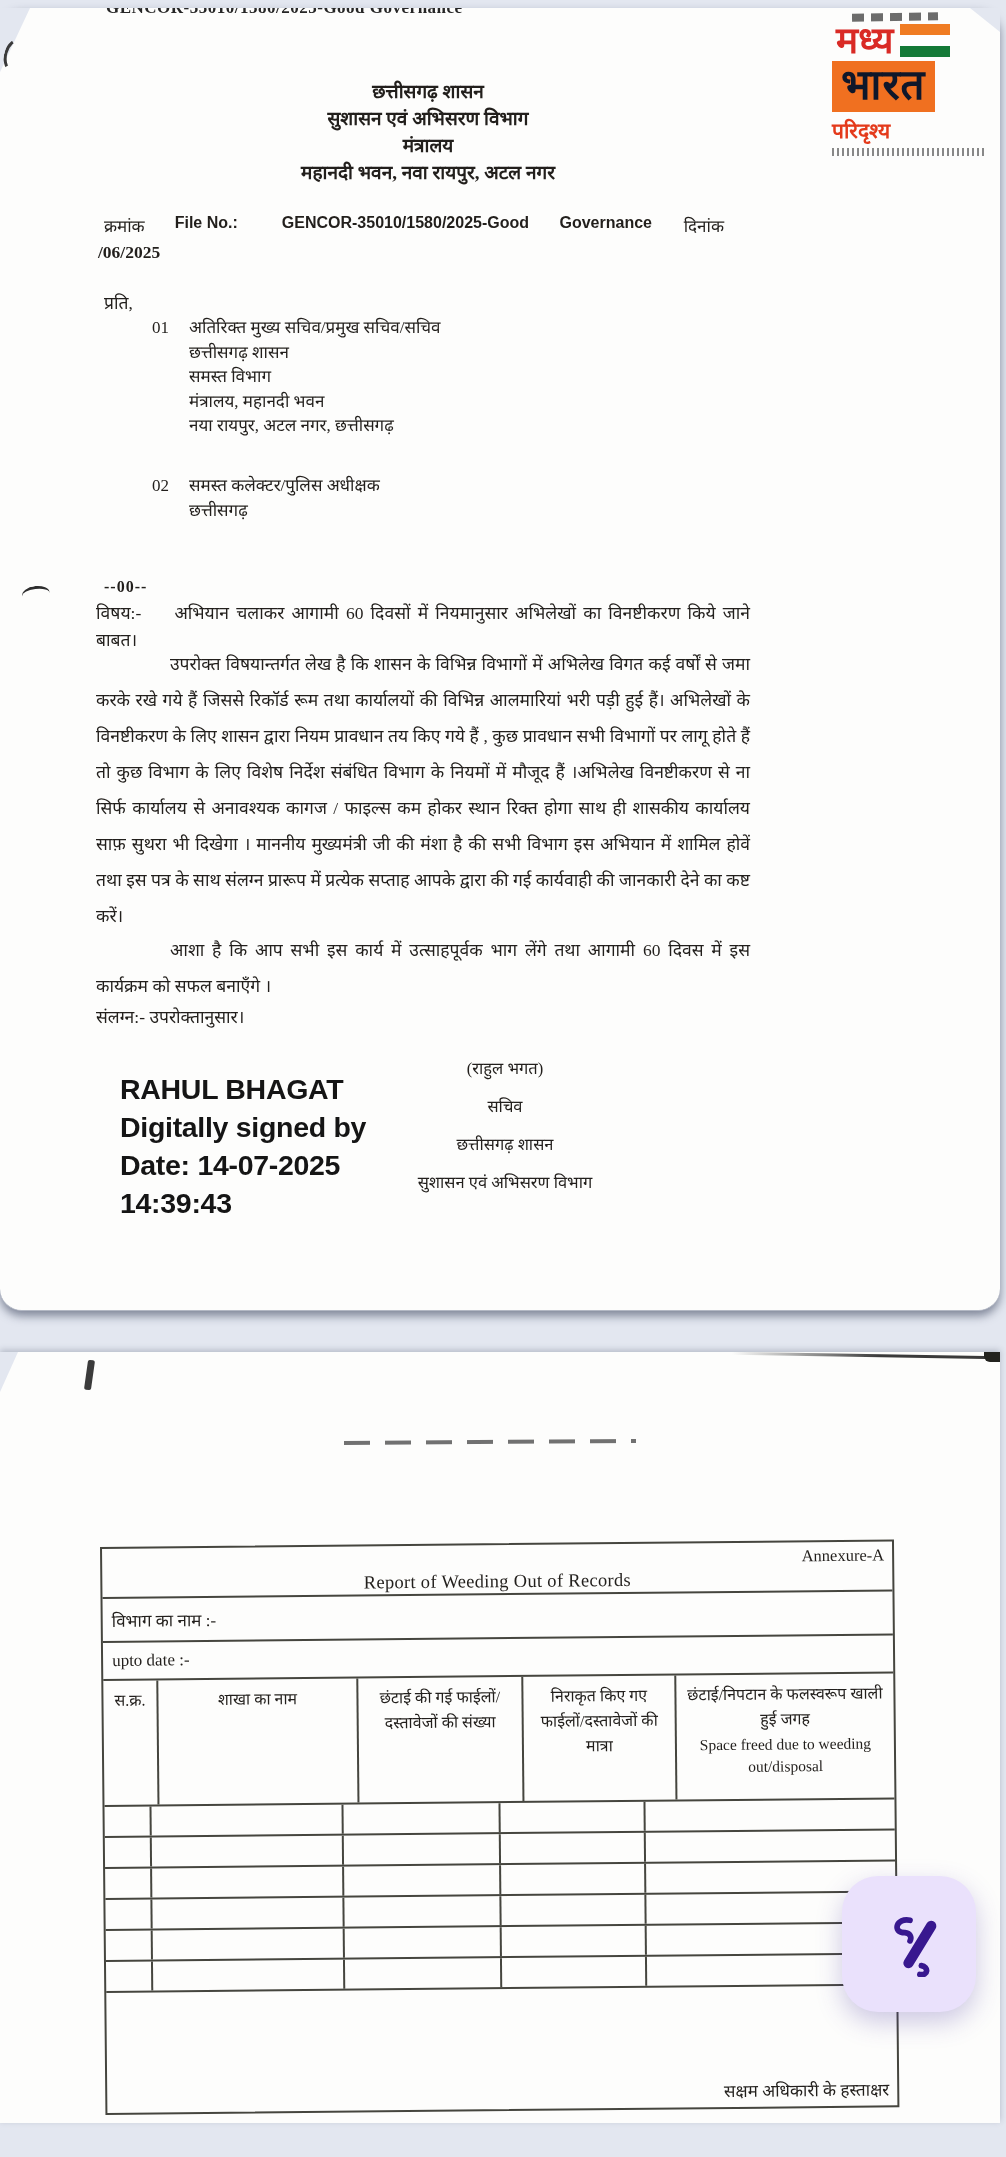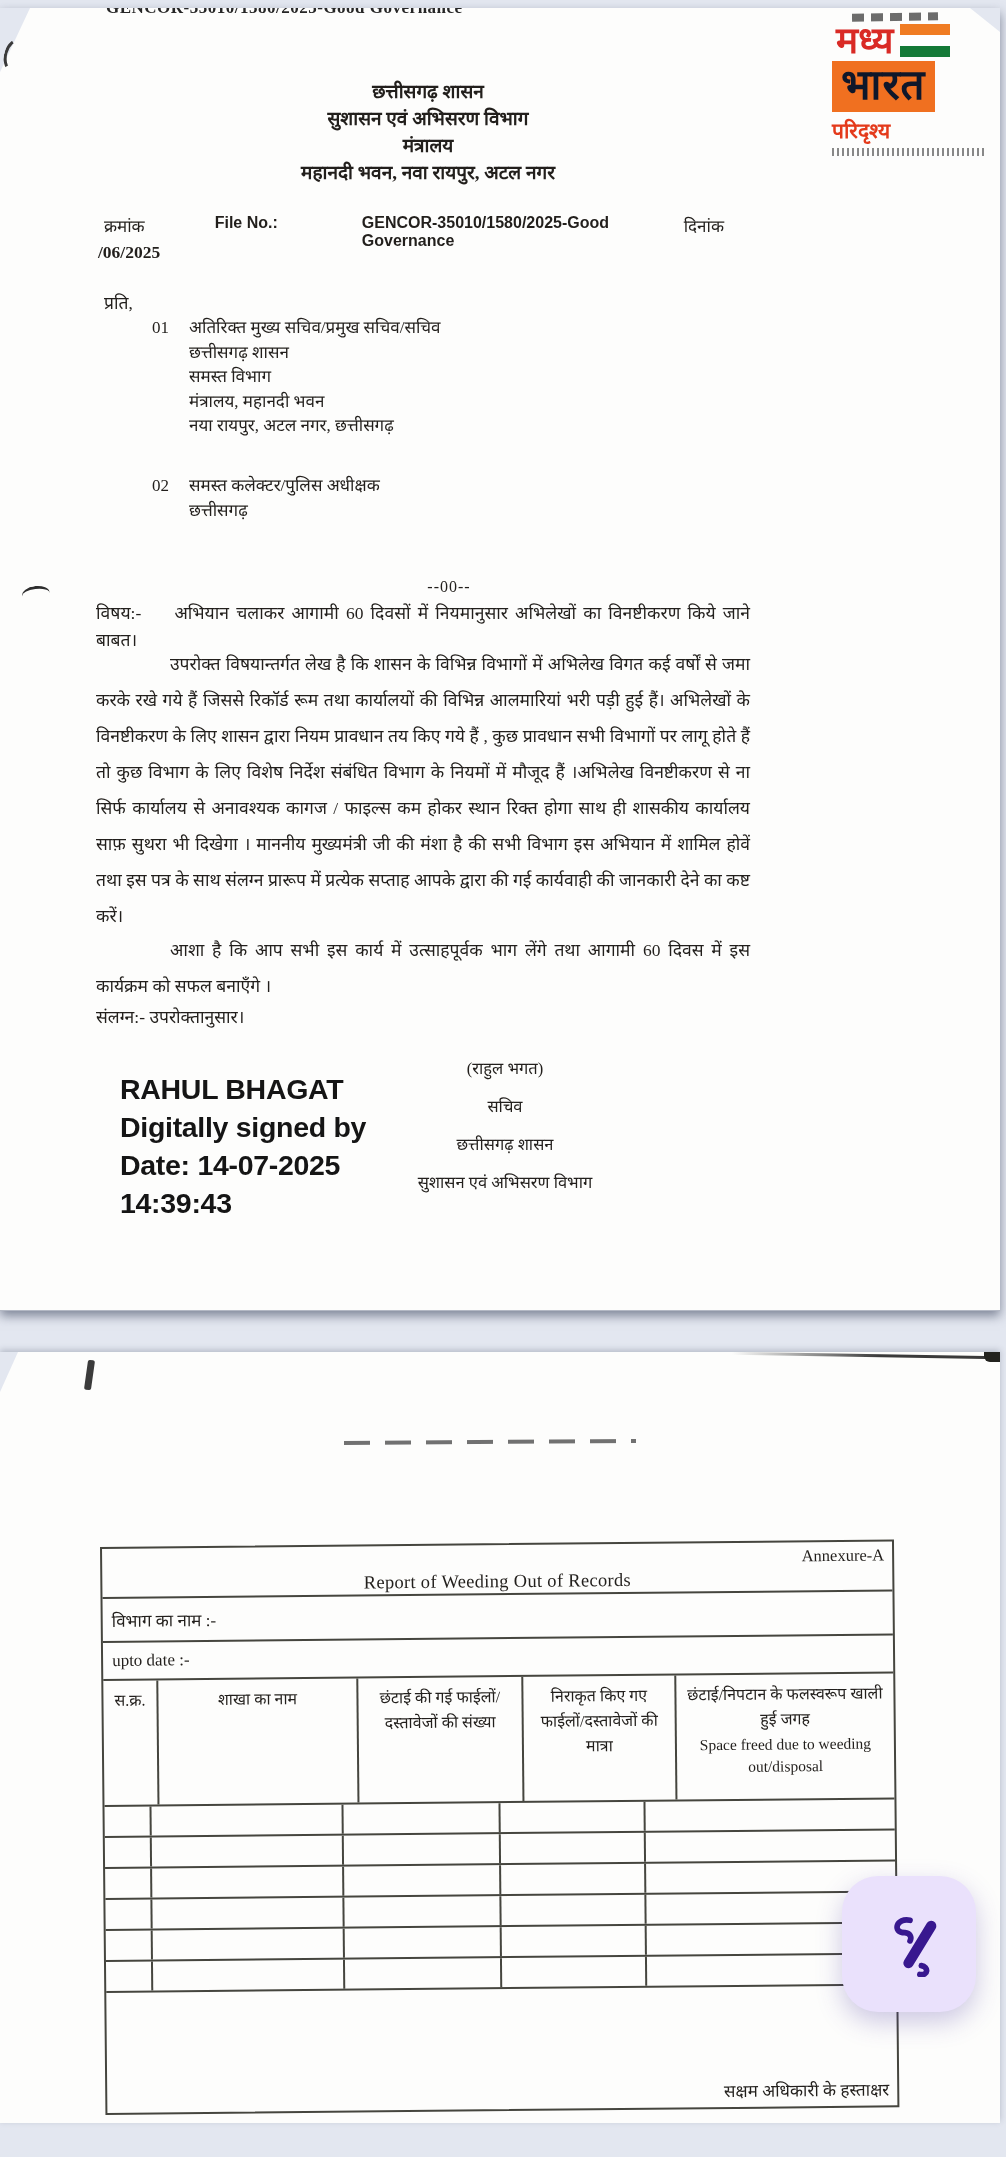--- a/index.html
+++ b/index.html
@@ -3,21 +3,21 @@
 <meta charset="utf-8">
 <style>
   html,body{margin:0;padding:0;}
   body{
     width:1006px;height:2157px;position:relative;overflow:hidden;
     background:#e3e7f0;
     font-family:"Liberation Serif","DejaVu Sans",serif;
     color:#221f1c;
   }
   .page{position:absolute;left:0;width:1000px;background:#fdfdfc;}
-  #page1{top:8px;height:1302px;box-shadow:0 5px 10px rgba(45,55,80,.55);border-bottom:1px solid #b3b8c4;}
+  #page1{top:8px;height:1302px;box-shadow:0 5px 10px rgba(45,55,80,.55);border-bottom:1px solid #b3b8c4;border-radius:22px;}
   #page2{top:1352px;height:771px;box-shadow:0 -2px 6px rgba(45,55,80,.25);}
 
   
   .corner{position:absolute;background:#e3e7f0;}
   .c-tl{top:0;left:0;width:30px;height:64px;clip-path:polygon(0 0,100% 0,0 100%);}
   .c-tr{top:0;right:0;width:30px;height:24px;clip-path:polygon(0 0,100% 0,100% 100%);}
   .art-toptext{position:absolute;top:0;left:106px;width:420px;height:13px;overflow:hidden;}
   .art-toptext span{display:block;margin-top:-10px;font-weight:700;font-size:17px;letter-spacing:.5px;color:#262626;white-space:nowrap;}
   .pen-mark1{position:absolute;left:4px;top:30px;width:20px;height:30px;border:3px solid transparent;border-left:3px solid #3a3a3a;border-radius:50%;transform:rotate(14deg);}
   .pen-mark2{position:absolute;left:22px;top:578px;width:28px;height:14px;border-top:3px solid #2e2e2e;border-radius:50% 50% 0 0;transform:rotate(-7deg);}
@@ -33,29 +33,29 @@
   .lg-r2{margin-top:2px;background:#f07020;color:#0f172a;font-family:"Liberation Sans",sans-serif;
     font-weight:700;font-size:42px;line-height:1.15;padding:0 9px 3px;width:fit-content;letter-spacing:1px;}
   .lg-r3{margin-top:4px;color:#e43a1b;font-family:"Liberation Sans",sans-serif;font-weight:700;font-size:21px;}
   .lg-noise{margin-top:4px;width:152px;height:8px;opacity:.8;
     background:repeating-linear-gradient(90deg,#6b6b6b 0 2px,transparent 2px 5px);}
 
   
   .hindi{font-weight:500;}
   .gov-header{position:absolute;top:70px;left:104px;width:648px;text-align:center;font-weight:700;}
   .gov-header div{font-size:19px;line-height:27px;}
-  .fileline{position:absolute;top:206px;left:104px;width:650px;display:flex;font-weight:700;font-size:17px;gap:40px;}
+  .fileline{position:absolute;top:206px;left:104px;width:650px;display:flex;font-weight:700;font-size:17px;}
   .fl-kramank{margin-right:30px;}
   .fl-label{margin-right:44px;font-family:"Liberation Sans",sans-serif;font-size:16px;}
   .fl-no{flex:1;word-spacing:26px;font-family:"Liberation Sans",sans-serif;font-size:16px;}
   .fileline2{position:absolute;top:234px;left:98px;font-weight:700;font-size:17.5px;}
   .to-label{position:absolute;top:282px;left:104px;font-size:17.5px;}
   .addr{position:absolute;left:152px;display:flex;gap:20px;font-size:17px;line-height:24.5px;}
   .addr .num{font-weight:500;}
-  .separator{position:absolute;top:570px;left:104px;width:690px;text-align:center;font-weight:400;font-size:16px;letter-spacing:1px;}
+  .separator{position:absolute;top:570px;left:104px;width:690px;text-align:left;font-weight:700;font-size:16px;letter-spacing:1px;}
   .subject{position:absolute;top:592px;left:96px;width:654px;font-size:17.5px;line-height:27px;text-align:justify;}
   .subject .lbl{margin-right:26px;}
   .body-par{position:absolute;left:96px;width:654px;font-size:17.5px;line-height:36px;text-align:justify;text-indent:74px;}
   #body1{top:638px;}
   #body2{top:924px;}
   .enclosure{position:absolute;top:996px;left:96px;font-size:17.5px;}
   .signatory{position:absolute;top:1042px;left:368px;width:274px;text-align:center;font-size:16.5px;line-height:38px;}
   .digsig{position:absolute;top:1062px;left:120px;width:345px;
     font-family:"Liberation Sans",sans-serif;font-weight:600;font-size:28.5px;line-height:38px;color:#151515;letter-spacing:-.3px;}
 

